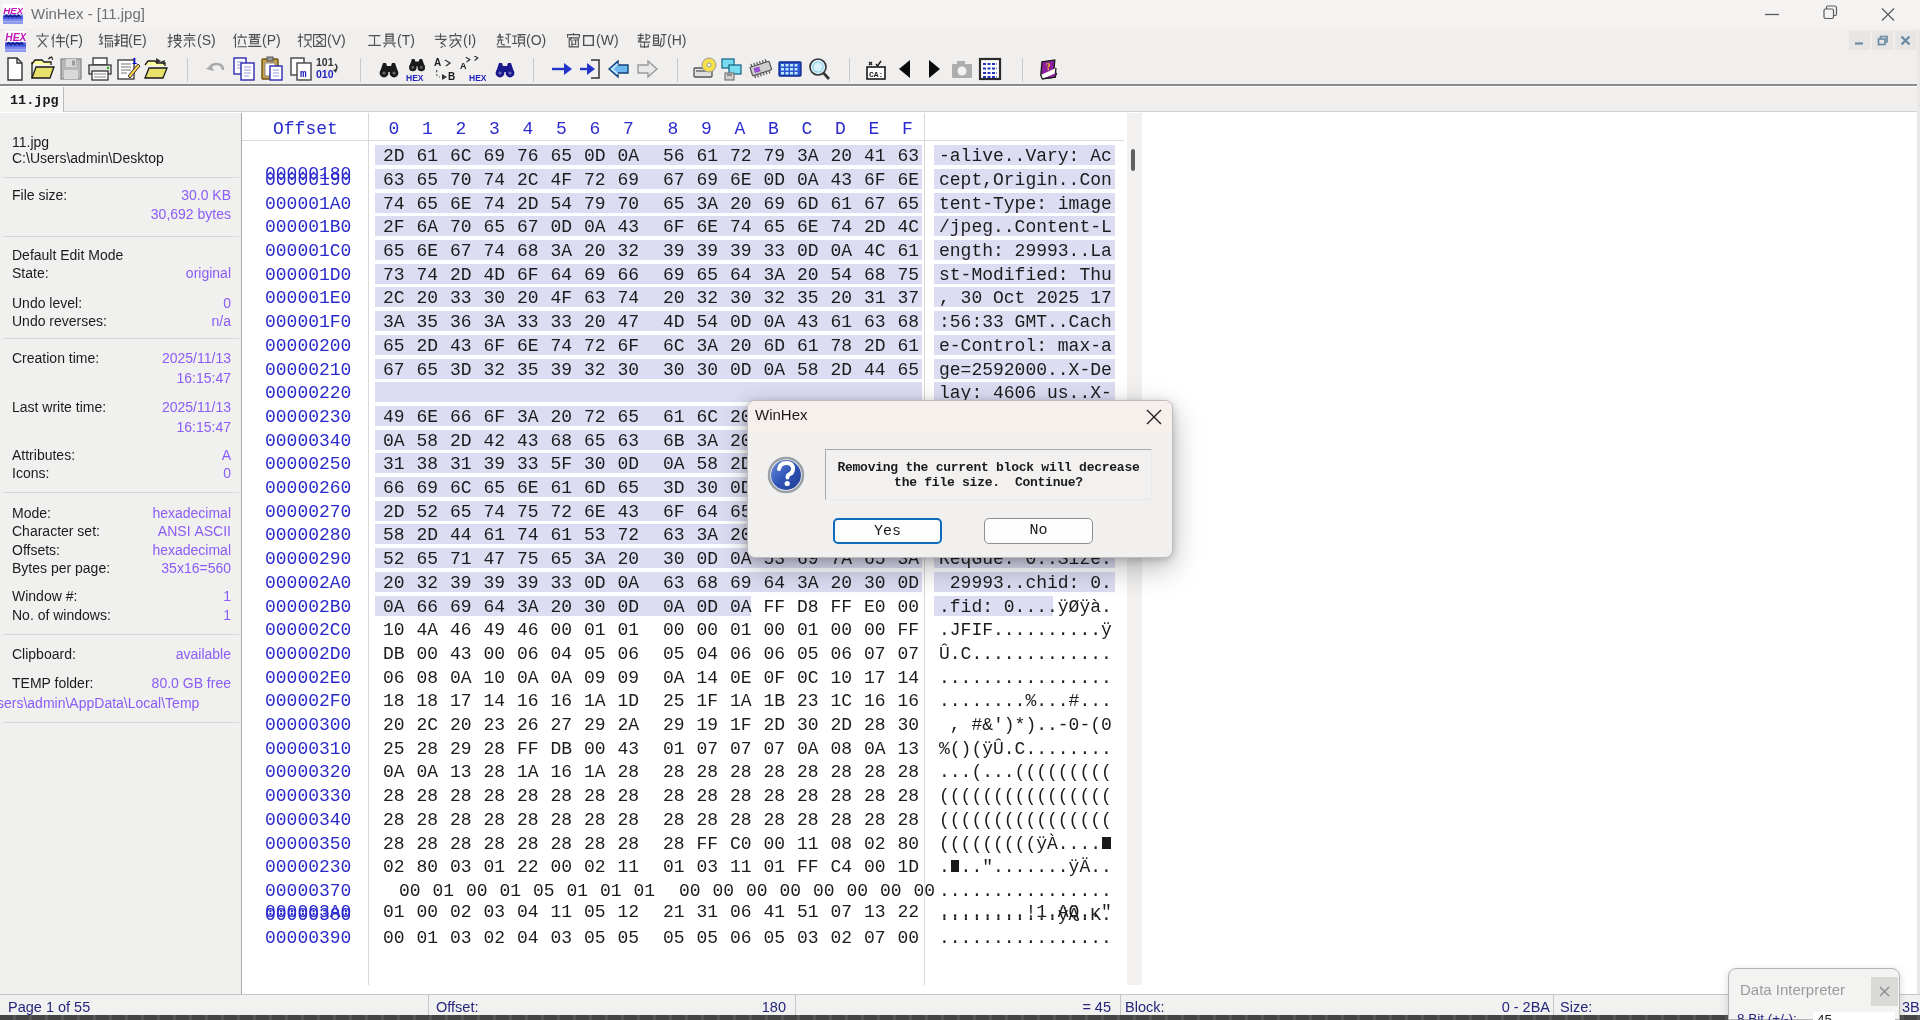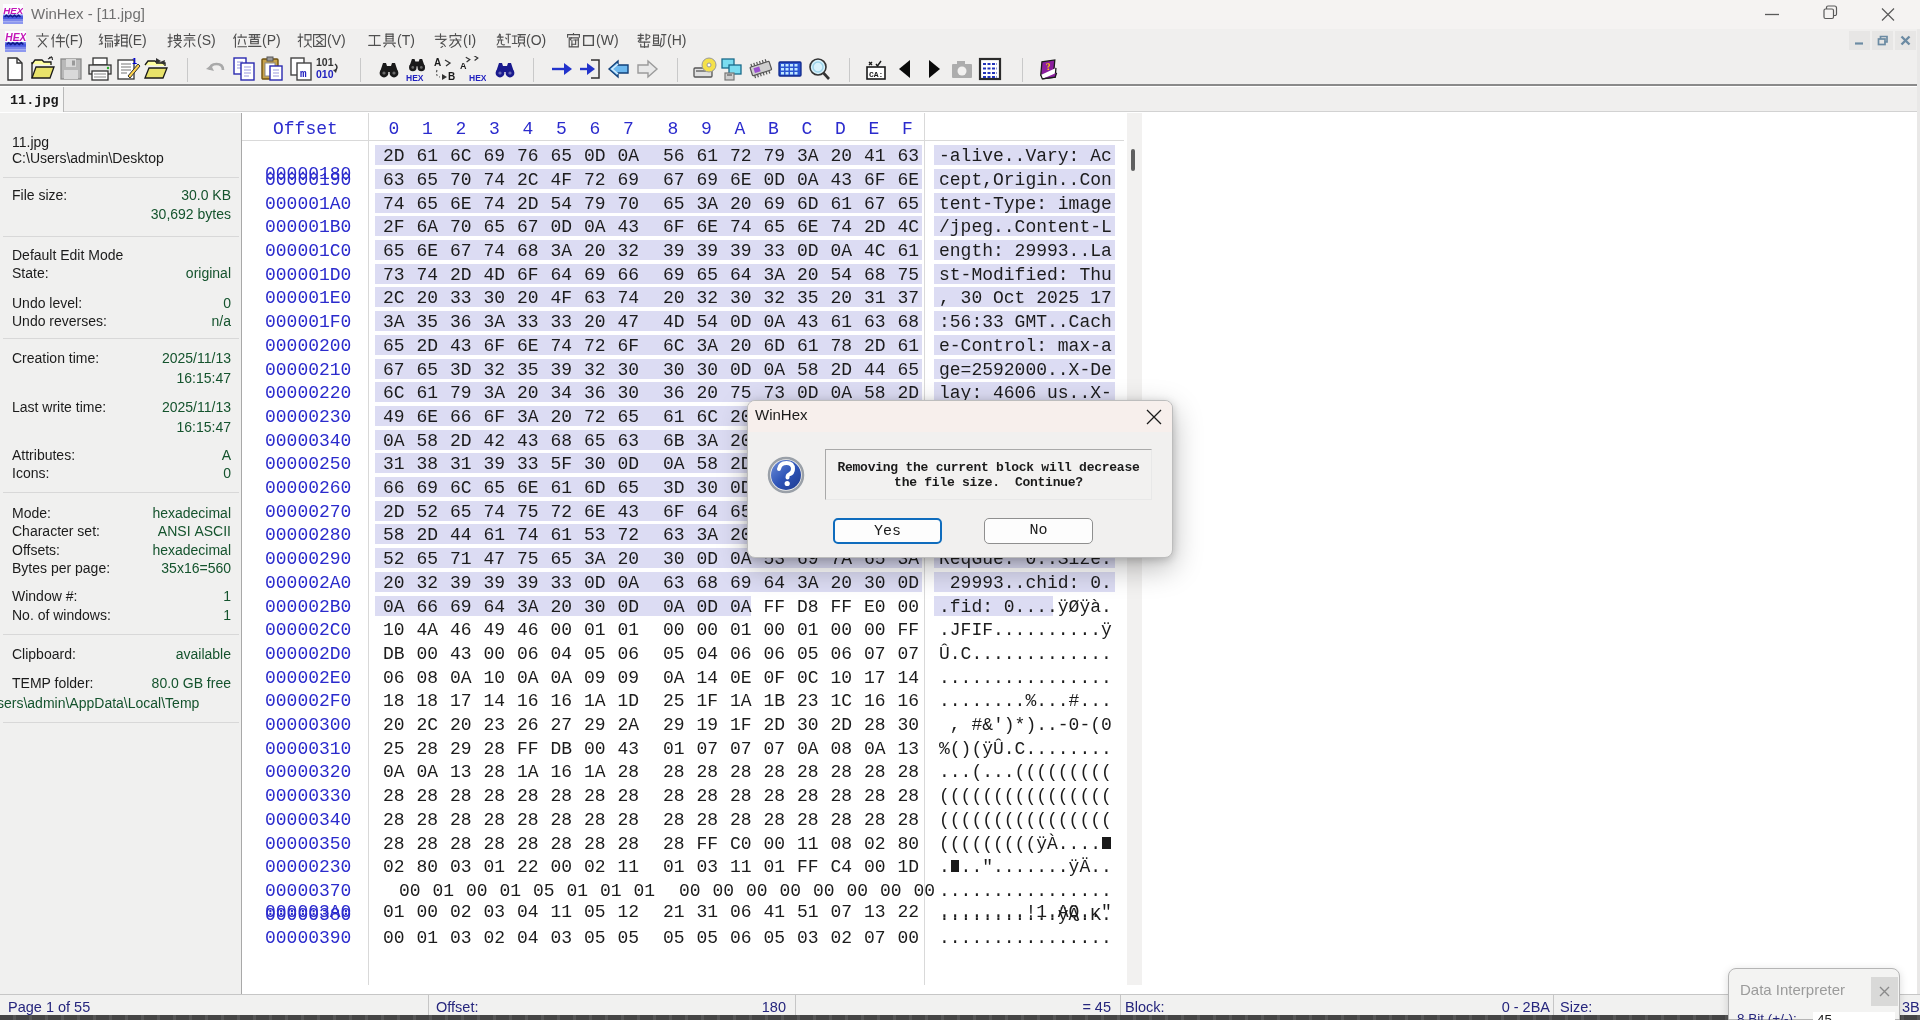--- a/index.html
+++ b/index.html
@@ -6,21 +6,21 @@
 #scr{position:relative;width:1920px;height:1020px;background:#fff;overflow:hidden;}
 .abs{position:absolute;}
 .mono{font-family:"Liberation Mono",monospace;}
 .hexrow{position:absolute;left:0;width:1127px;height:23.7px;}
 .hl{position:absolute;background:#dcdcf3;height:20px;top:1px;}
 .off{position:absolute;left:265px;font-family:"Liberation Mono",monospace;font-size:18px;color:#2b2bcd;white-space:pre;}
 .hx{position:absolute;left:383px;font-family:"Liberation Mono",monospace;font-size:18px;color:#1c1c1c;white-space:pre;word-spacing:1.1px;}
 .asc{position:absolute;left:939px;font-family:"Liberation Mono",monospace;font-size:18px;color:#1c1c1c;white-space:pre;}
 .blk{display:inline-block;width:8.5px;height:12px;background:#1a1a1a;margin:0 1.15px;}
 .lbl{color:#1b1b1b;}
-.val{color:#14532d;}
+.val{color:#8b5cf6;}
 .prow{position:absolute;left:12px;width:219px;display:flex;justify-content:space-between;font-size:14px;line-height:18px;}
 .psep{position:absolute;left:3px;width:236px;height:1px;background:#d8d8d8;}
 .tbsep{position:absolute;top:58px;width:1px;height:24px;background:#c9c9c9;}
 .sdiv{position:absolute;top:1px;width:1px;height:20px;background:#c6c6c6;}
 .ticon{position:absolute;top:56px;width:26px;height:26px;}
 .mi{display:inline-block;vertical-align:-2px;}
 </style></head><body>
 <div id="scr">
 
 <div class="abs" style="left:0;top:0;width:1920px;height:29px;background:#f5f3f2;"></div>
@@ -638,21 +638,20 @@
       <div class="hl" style="left:375px;width:547px;"></div>
       <div class="hl" style="left:934px;width:181px;"></div>
       <span class="off" style="top:2px;">00000210</span>
       <span class="hx" style="top:2px;">67 65 3D 32 35 39 32 30  30 30 0D 0A 58 2D 44 65</span>
       <span class="asc" style="top:2px;">ge=2592000..X-De</span>
     </div>
 <div class="hexrow" style="top:381.2px;">
       <div class="hl" style="left:375px;width:547px;"></div>
       <div class="hl" style="left:934px;width:181px;"></div>
       <span class="off" style="top:2px;">00000220</span>
-      <span class="hx" style="top:2px;">6C 61 79 3A 20 34 36 30  36 20 75 73 0D 0A 58 2D</span>
       <span class="asc" style="top:2px;">lay: 4606 us..X-</span>
     </div>
 <div class="hexrow" style="top:404.9px;">
       <div class="hl" style="left:375px;width:547px;"></div>
       <div class="hl" style="left:934px;width:181px;"></div>
       <span class="off" style="top:2px;">00000230</span>
       <span class="hx" style="top:2px;">49 6E 66 6F 3A 20 72 65  61 6C 20 68 6F 73 74 0D</span>
       <span class="asc" style="top:2px;">Info: real host.</span>
     </div>
 <div class="hexrow" style="top:428.59999999999997px;">

